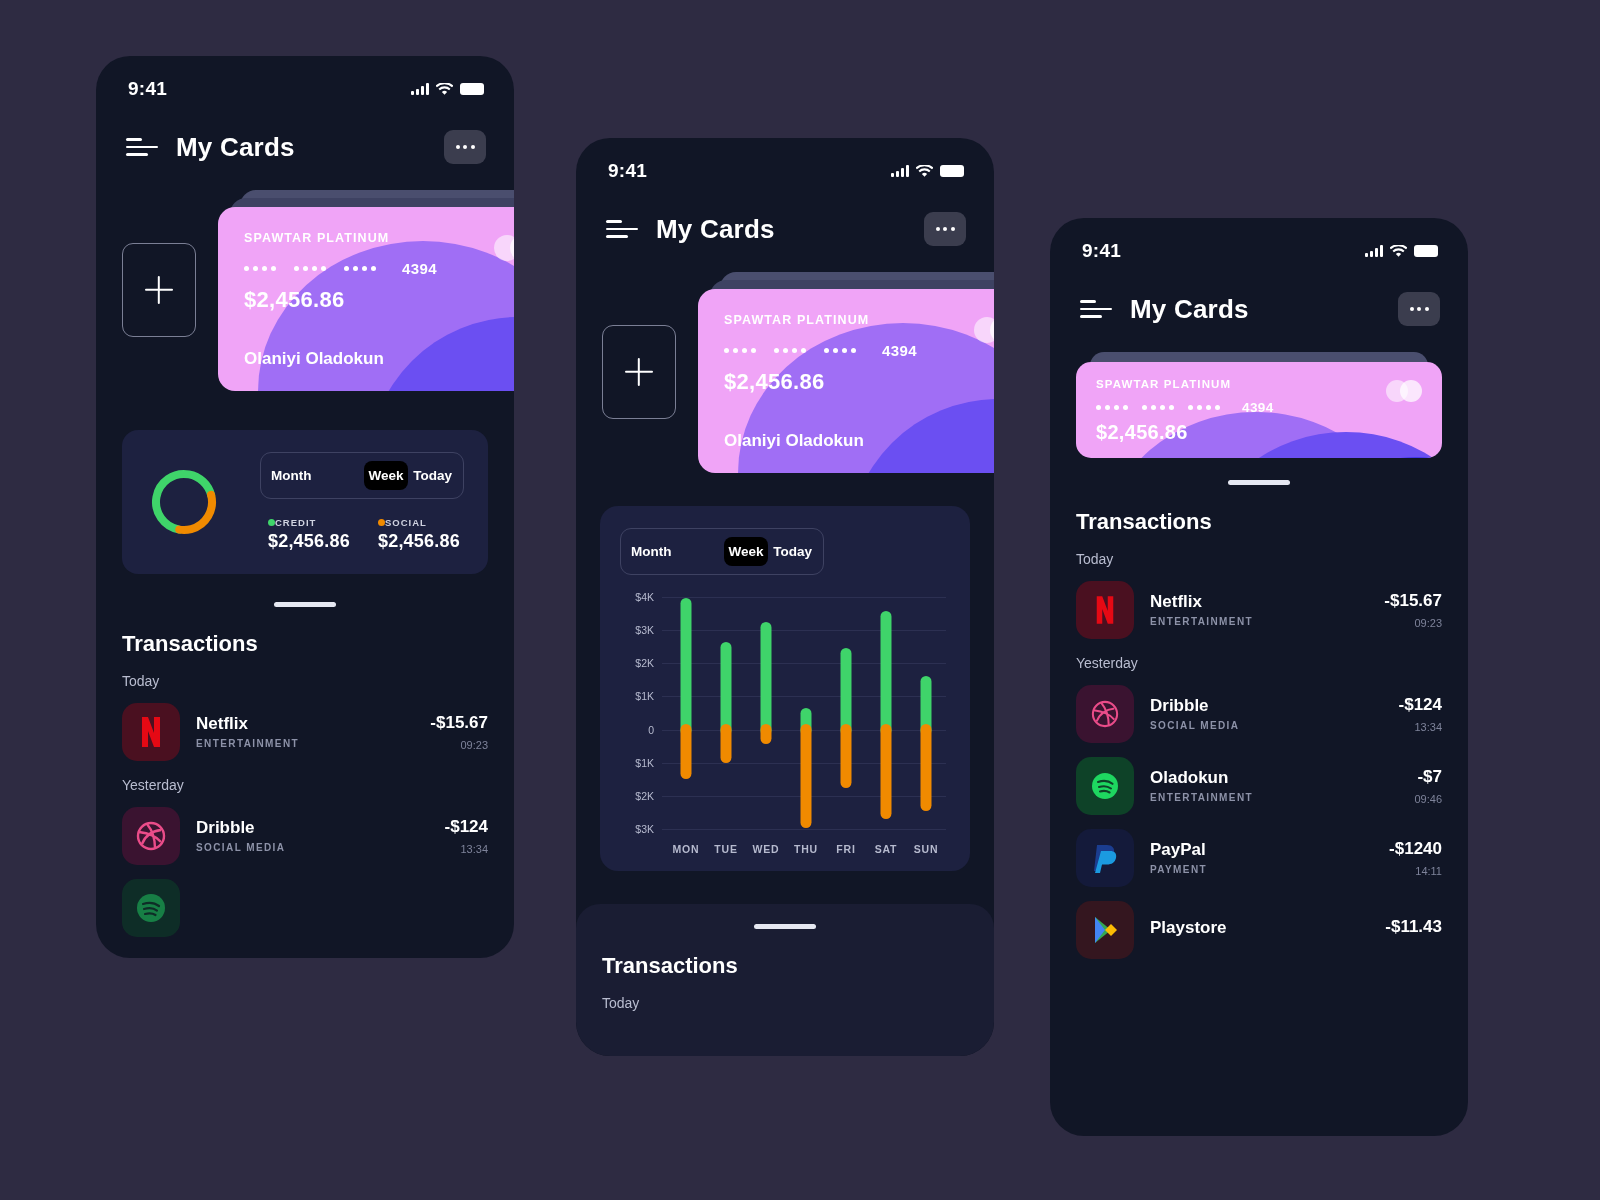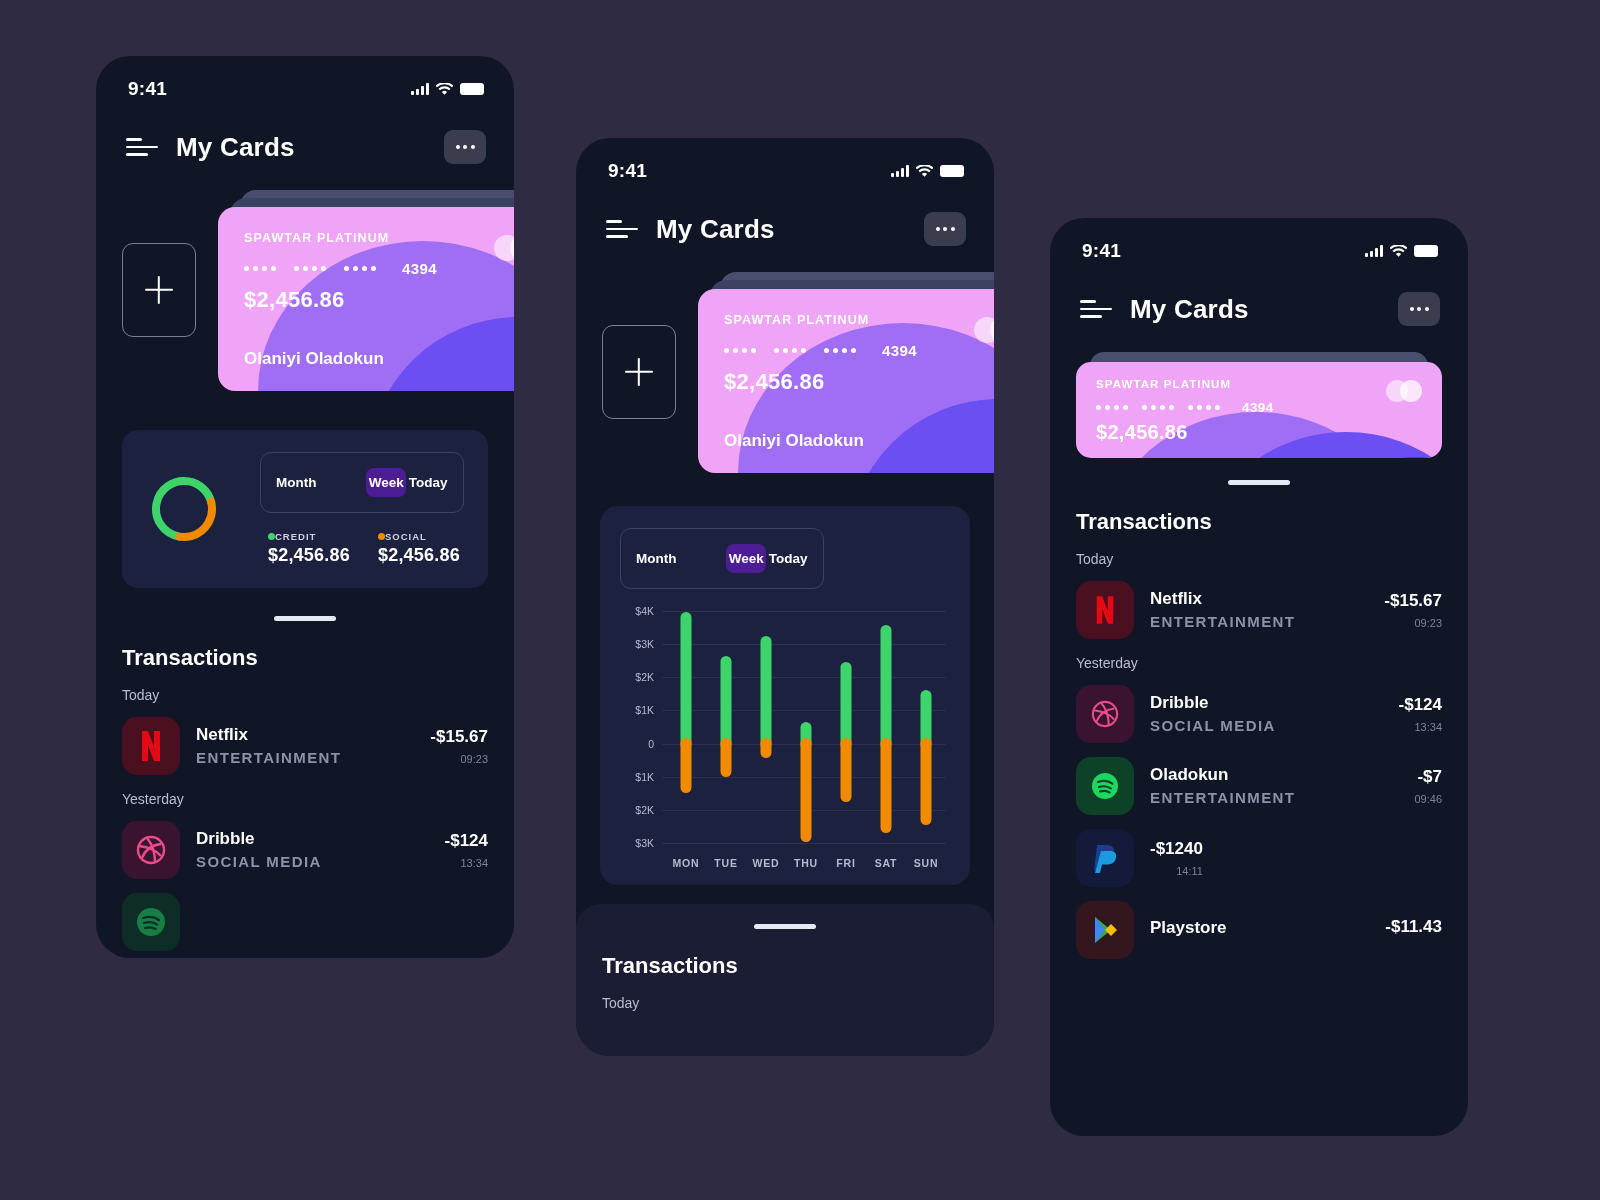--- a/index.html
+++ b/index.html
@@ -102,27 +102,27 @@
 
   
   .statpanel {
     margin:40px 26px 0 26px; background:#1d2140; border-radius:16px;
     padding:22px 24px; display:flex; align-items:center; gap:24px;
   }
   .donut { width:76px; height:76px; flex:0 0 auto; position:relative; }
   .seg-wrap { flex:1 1 auto; }
   .segctl {
     display:flex; border:1.4px solid #3e4262; border-radius:11px;
-    padding:15px; gap:2px; width: 204px; margin-left:auto;
+    padding:8px; gap:2px; width: 204px; margin-left:auto;
   }
   .seg {
     flex:1; text-align:center; color:#fff; font-size:13.5px; font-weight:bold;
     padding:7px 0; border-radius:8px; cursor:pointer; white-space:nowrap;
   }
-  .seg.active { background:#4c1d95;margin-left:48px; }
+  .seg.active { background:#000000;margin-left:48px; }
   .legendrow { display:flex; gap:24px; margin-top:18px; justify-content:flex-end; }
   .legcol { min-width:86px; }
   .legtop { display:flex; align-items:center; }
   .legdot { width:7px; height:7px; border-radius:50%; display:block; }
   .leglabel { color:#cfd2e0; font-size:9.5px; font-weight:bold; letter-spacing:1px; }
   .legval { color:#fff; font-size:18px; font-weight:bold; margin-top:3px; letter-spacing:.2px; }
 
   
   .sheet { position:relative; }
   .handle {
@@ -134,21 +134,21 @@
   .txrow {
     display:flex; align-items:center; gap:16px;
     padding: 14px 26px 0 26px;
   }
   .txicon {
     width:58px; height:58px; border-radius:15px; flex:0 0 auto;
     display:flex; align-items:center; justify-content:center; overflow:hidden;
   }
   .txmid { flex:1 1 auto; min-width:0; }
   .txname { color:#fff; font-size:17px; font-weight:bold; }
-  .txcat { color:#8d92a8; font-size:15px; font-weight:bold; letter-spacing:1.4px; margin-top:4px; }
+  .txcat { color:#8d92a8; font-size:10px; font-weight:bold; letter-spacing:1.4px; margin-top:4px; }
   .txright { text-align:right; flex:0 0 auto; }
   .txamt { color:#fff; font-size:17px; font-weight:bold; }
   .txtime { color:#7e melt; }
   .txtime { color:#7e839a; font-size:11px; margin-top:6px; }
 
   
   .chartcard {
     margin:34px 24px 0 24px; background:#1d2140; border-radius:18px;
     padding:22px 20px 16px 20px;
   }
@@ -617,20 +617,24 @@
           <div class="txtime">09:46</div>
         </div>
       </div>
       <div class="txrow">
         <div class="txicon" style="background:#141a3a">
           <svg width="26" height="30" viewBox="0 0 26 30">
             <path d="M5 2h10c5 0 8 3 7 8-1 5-5 7-10 7H9l-2 11H2z" fill="#1b3d8f"></path>
             <path d="M9 8h9c4.5 0 7 2.5 6 7-1 4.5-4.5 6.5-9 6.5h-5L8 30H3z" fill="#1b9ae0"></path>
           </svg>
         </div>
+        <div class="txmid">
+          <div class="txname">PayPal</div>
+          <div class="txcat">PAYMENT</div>
+        </div>
         <div class="txright">
           <div class="txamt">-$1240</div>
           <div class="txtime">14:11</div>
         </div>
       </div>
       <div class="txrow">
         <div class="txicon" style="background:#34161f">
           <svg width="28" height="30" viewBox="0 0 28 30">
             <path d="M4 2 20 15 4 28z" fill="#34a853"></path>
             <path d="M4 2 14 15 4 28z" fill="#4285f4"></path>

